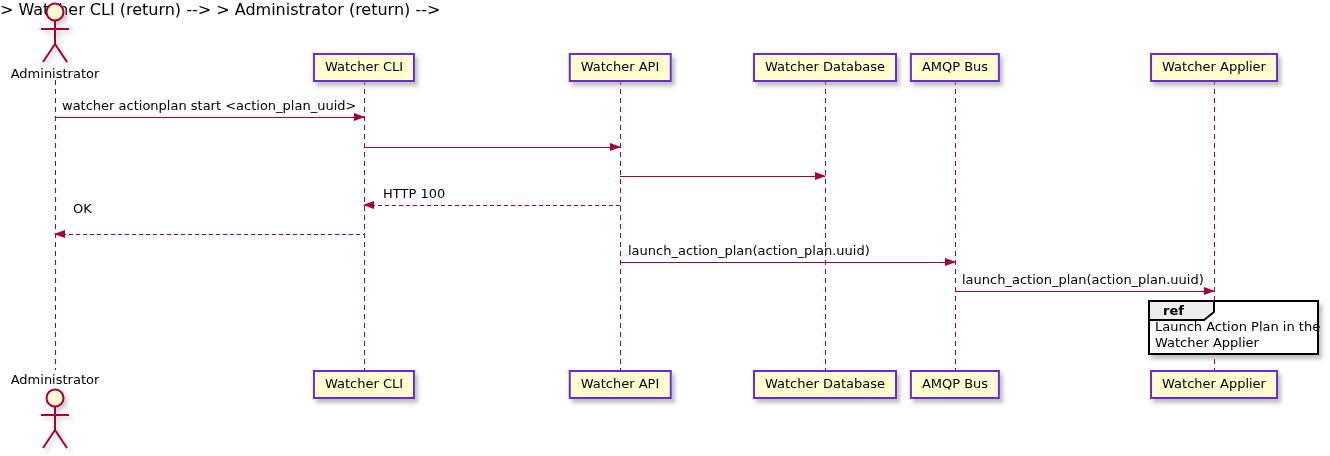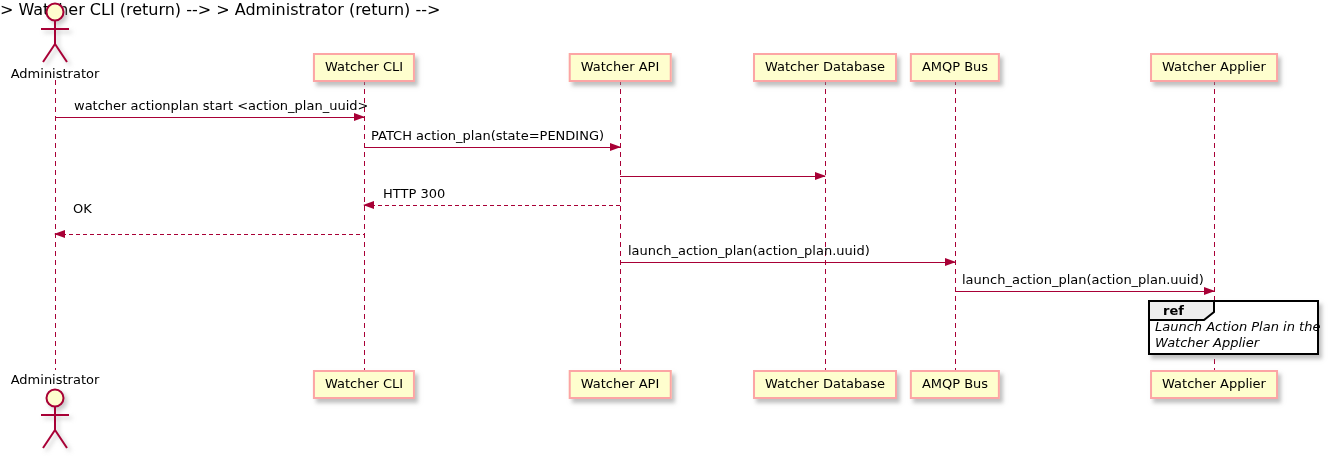--- a/index.html
+++ b/index.html
@@ -10,21 +10,21 @@
     color:#000;
   }
   
   .lifeline{
     position:absolute;width:1px;top:80px;height:290px;
     background-image:repeating-linear-gradient(to bottom,#A80036 0px,#A80036 5px,rgba(0,0,0,0) 5px,rgba(0,0,0,0) 9px);
   }
   
   .participant{
     position:absolute;transform:translateX(-50%);
-    background:#FEFECE;border:2px solid #fca5a5;
+    background:#FEFECE;border:2px solid #6d28d9;
     padding:4px 10px 5px 10px;font-size:13px;line-height:16px;white-space:nowrap;
     box-shadow:3px 4px 4px rgba(140,140,140,.55);
   }
   
   .msg{position:absolute;height:1px;}
   .msg .line-solid{position:absolute;left:0;right:0;top:0;height:1px;background:#A80036;}
   .msg .line-dashed{position:absolute;left:0;right:0;top:0;height:1px;
     background-image:repeating-linear-gradient(to right,#A80036 0 4px,rgba(0,0,0,0) 4px 7px);}
   .head-right{position:absolute;right:-1px;top:-4px;width:0;height:0;
     border-top:4px solid transparent;border-bottom:4px solid transparent;border-left:11px solid #A80036;}
@@ -35,21 +35,21 @@
   .actor-figure{position:absolute;filter:drop-shadow(3px 3px 2px rgba(150,150,150,.5));}
   .actor-label{position:absolute;font-size:13px;line-height:16px;white-space:nowrap;transform:translateX(-50%);text-align:center;}
   
   .ref-box{
     position:absolute;left:1148px;top:300px;width:167px;height:51px;
     background:#ffffff;border:2px solid #000000;
     box-shadow:3px 4px 4px rgba(140,140,140,.55);
   }
   .ref-header-shape{position:absolute;left:-2px;top:-2px;}
   .ref-keyword{position:absolute;left:13px;top:0px;font-size:13px;font-weight:bold;line-height:18px;}
-  .ref-line{position:absolute;left:5px;font-size:13px;line-height:16px;white-space:nowrap;font-style:italic;}
+  .ref-line{position:absolute;left:5px;font-size:13px;line-height:16px;white-space:nowrap;}
 </style>
 </head>
 <body>
 
 <div id="canvas">
 
   
   <div class="lifeline" style="left:55px;"></div>
   <div class="lifeline" style="left:364px;"></div>
   <div class="lifeline" style="left:620px;"></div>
@@ -89,41 +89,40 @@
   <div class="participant" style="left:620px;top:370px;">Watcher API</div>
   <div class="participant" style="left:825px;top:370px;">Watcher Database</div>
   <div class="participant" style="left:955px;top:370px;">AMQP Bus</div>
   <div class="participant" style="left:1214px;top:370px;">Watcher Applier</div>
 
   
   <div class="msg" style="left:55px;top:117px;width:309px;">
     <div class="line-solid"></div>
     <div class="head-right"></div>
   </div>
-  <div class="msg-label" style="left:62px;top:98px;margin-left:12px;">watcher actionplan start &lt;action_plan_uuid&gt;</div>
+  <div class="msg-label" style="left:62px;top:98px;">watcher actionplan start &lt;action_plan_uuid&gt;</div>
 
   
   <div class="msg" style="left:364px;top:147px;width:256px;">
     <div class="line-solid"></div>
     <div class="head-right"></div>
   </div>
-  <div class="msg-label" style="left:371px;top:128px;">PATCH action_plan(state=PENDING)</div>
 
   
   <div class="msg" style="left:620px;top:176px;width:205px;">
     <div class="line-solid"></div>
     <div class="head-right"></div>
   </div>
 
   &gt; Watcher CLI (return) --&gt;
   <div class="msg" style="left:364px;top:205px;width:256px;">
     <div class="line-dashed"></div>
     <div class="head-left"></div>
   </div>
-  <div class="msg-label" style="left:383px;top:186px;">HTTP 300</div>
+  <div class="msg-label" style="left:383px;top:186px;">HTTP 100</div>
 
   &gt; Administrator (return) --&gt;
   <div class="msg" style="left:55px;top:234px;width:309px;">
     <div class="line-dashed"></div>
     <div class="head-left"></div>
   </div>
   <div class="msg-label" style="left:73px;top:201px;">OK</div>
 
   
   <div class="msg" style="left:620px;top:262px;width:335px;">

